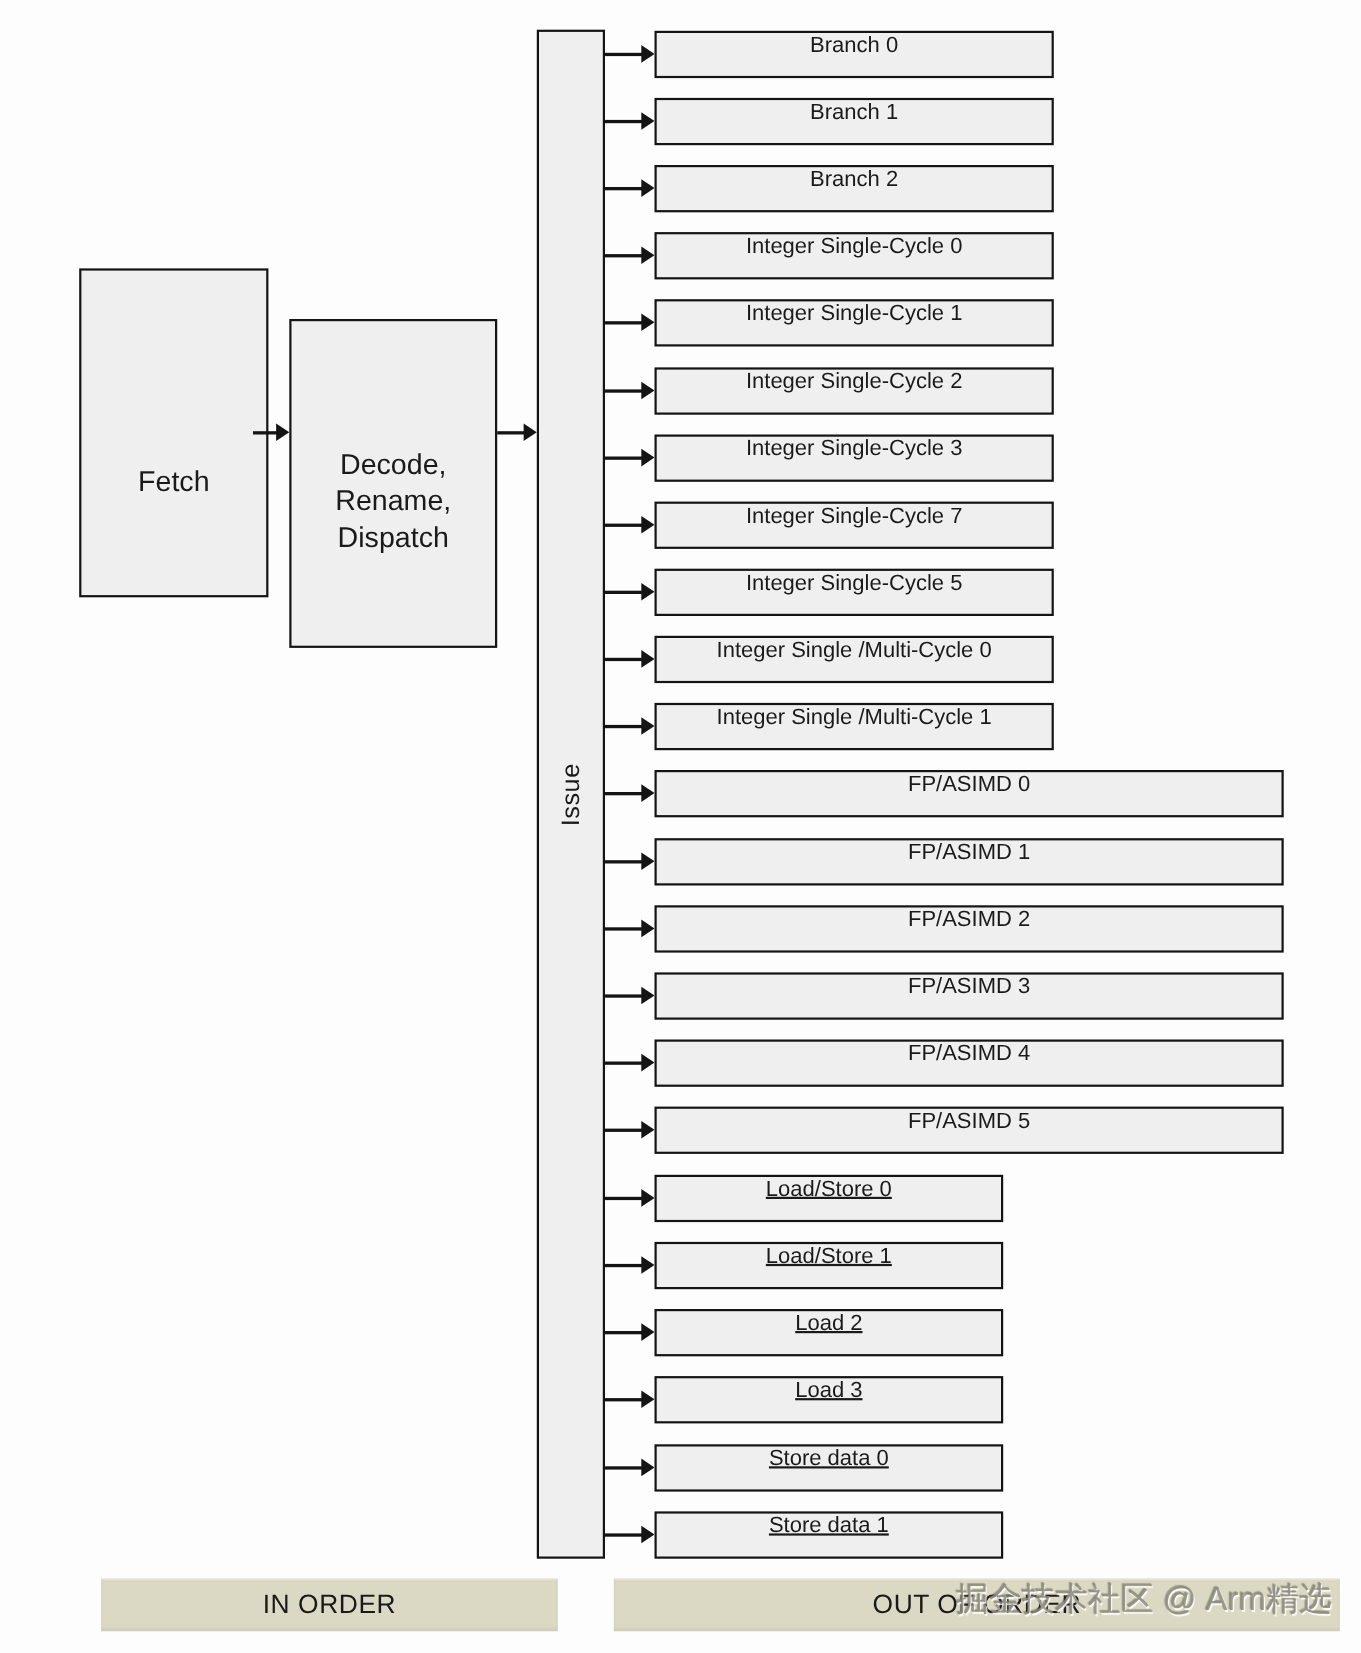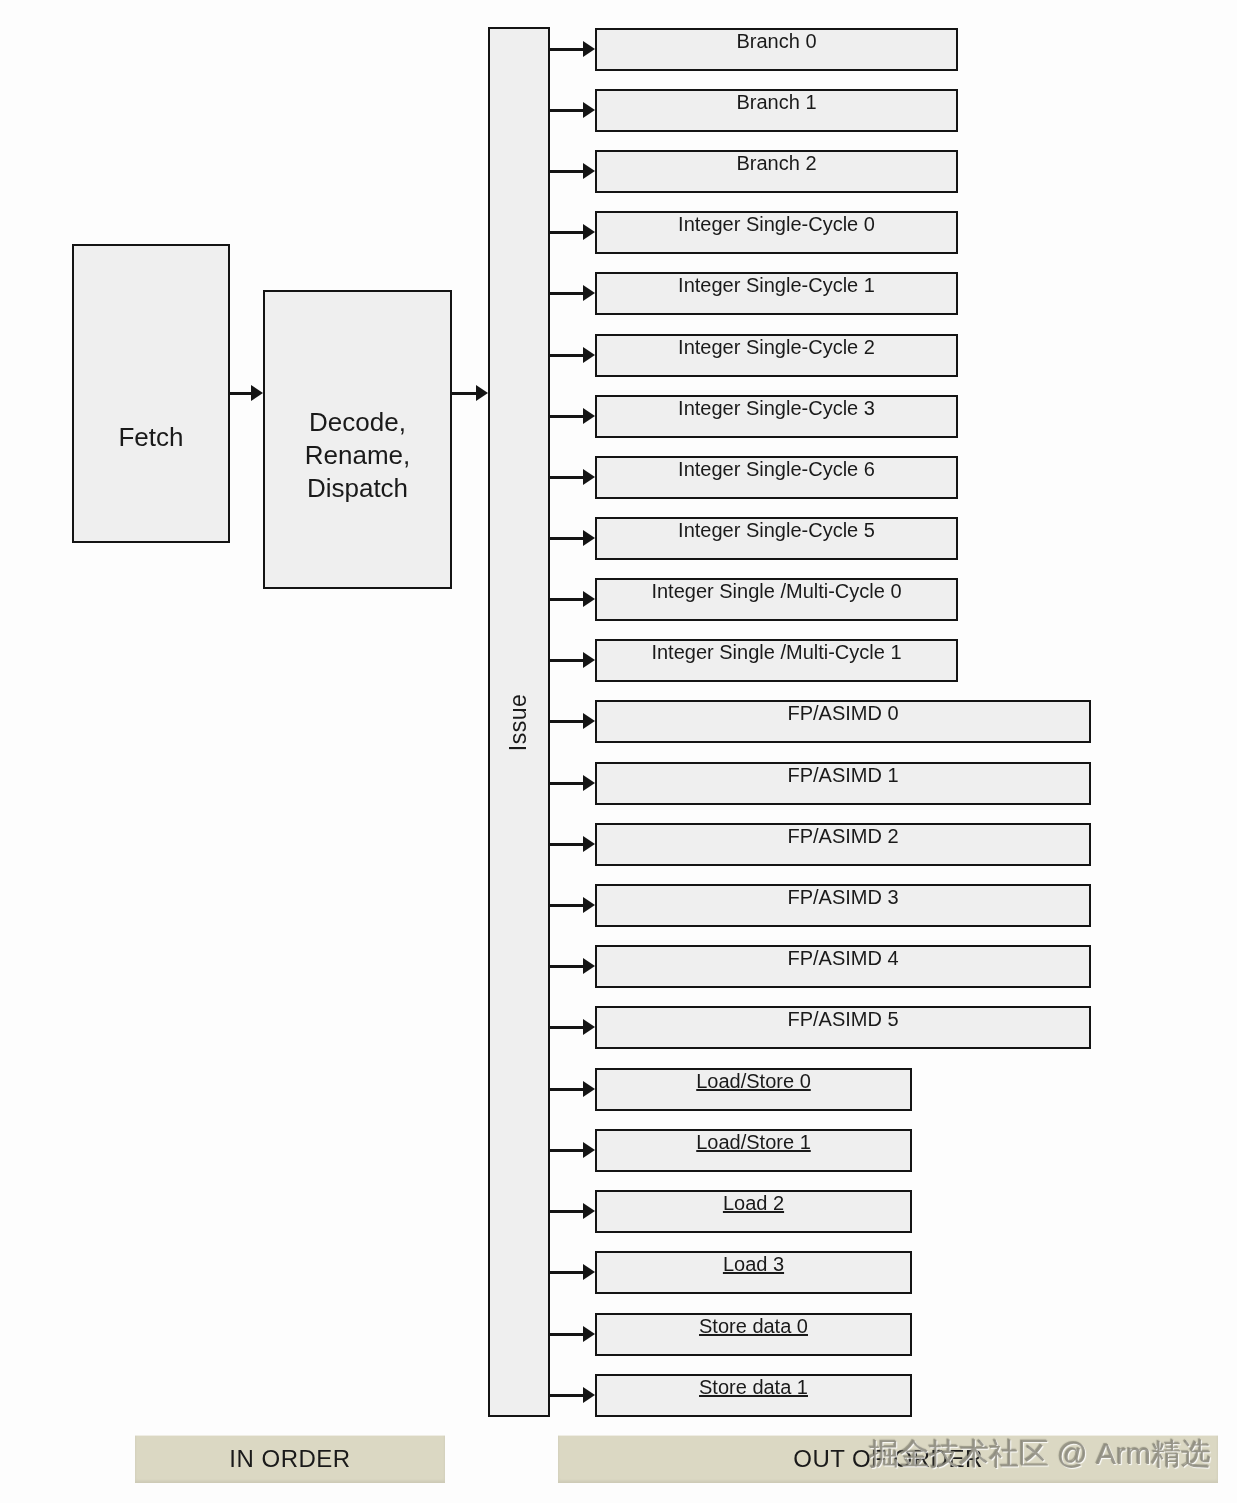--- a/index.html
+++ b/index.html
@@ -5,48 +5,48 @@
   html,body{margin:0;padding:0;background:#ffffff;}
   .canvas{
     position:relative;width:1237px;height:1503px;background:#fdfdfd;overflow:hidden;
     font-family:"Liberation Sans","DejaVu Sans",sans-serif;color:#1a1a1a;
   }
   
   .box{
     position:absolute;box-sizing:border-box;background:#efefef;border:2.5px solid #141414;
     display:flex;align-items:center;justify-content:center;text-align:center;
   }
-  .fetch{left:72px;top:244px;width:158px;height:299px;font-size:26px;}
+  .fetch{left:72px;top:244px;width:172px;height:299px;font-size:26px;}
   .fetch .lbl{position:relative;top:44px;}
   .decode{left:263px;top:244px;width:189px;height:299px;font-size:26px;line-height:33px;margin-top:46px;}
   .decode .lines{position:relative;top:16px;}
   .decode .lines span{display:block;}
   .issue-bar{left:488px;top:27px;width:62px;height:1390px;}
   .issue-bar .vlbl{transform:rotate(-90deg);font-size:23px;letter-spacing:.5px;white-space:nowrap;}
   
   .arrow-h{position:absolute;height:43px;}
   .arrow-h::before{content:"";position:absolute;left:0;right:11px;top:20px;height:3px;background:#141414;}
   .arrow-h::after{content:"";position:absolute;right:0;top:13px;width:0;height:0;
     border-top:8.5px solid transparent;border-bottom:8.5px solid transparent;border-left:12px solid #141414;}
   
   .row{position:absolute;left:550px;height:43px;}
   .row .arrow-h{left:0;top:0;width:45px;}
   .ubox{
     position:absolute;left:45px;top:0;height:43px;box-sizing:border-box;background:#efefef;
     border:2.5px solid #141414;display:flex;justify-content:center;
     font-size:20px;white-space:nowrap;
   }
-  .w1{width:363px;} .w2{width:496px;} .w3{width:317px;text-decoration:underline;}
+  .w1{width:363px;} .w2{width:572px;} .w3{width:317px;text-decoration:underline;}
   
   .footer-bar{
     position:absolute;top:1435px;height:48px;background:#dbd8c3;
     display:flex;align-items:center;justify-content:center;font-size:24px;letter-spacing:.5px;
     box-shadow:inset 0 1px 0 rgba(255,255,255,.55), inset 0 -2px 3px rgba(0,0,0,.07);
   }
-  .in-order{left:92px;width:310px;margin-left:43px;}
+  .in-order{left:92px;width:415px;}
   .out-of-order{left:518px;width:660px;margin-left:40px;}
   
   .watermark{
     position:absolute;right:26px;top:1434px;font-size:30px;white-space:nowrap;z-index:5;
     color:rgba(140,138,126,.85);
     text-shadow:1px 1px 1px rgba(255,255,255,.95), -1px -1px 1px rgba(70,70,60,.45);
   }
 </style>
 </head>
 <body>
@@ -111,21 +111,21 @@
     </div>
   <div class="row" style="top:395px">
       <div class="arrow-h"></div>
       <div class="ubox w1">
         <span>Integer Single-Cycle 3</span>
       </div>
     </div>
   <div class="row" style="top:456px">
       <div class="arrow-h"></div>
       <div class="ubox w1">
-        <span>Integer Single-Cycle 6</span>
+        <span>Integer Single-Cycle 7</span>
       </div>
     </div>
   <div class="row" style="top:517px">
       <div class="arrow-h"></div>
       <div class="ubox w1">
         <span>Integer Single-Cycle 5</span>
       </div>
     </div>
   <div class="row" style="top:578px">
       <div class="arrow-h"></div>

